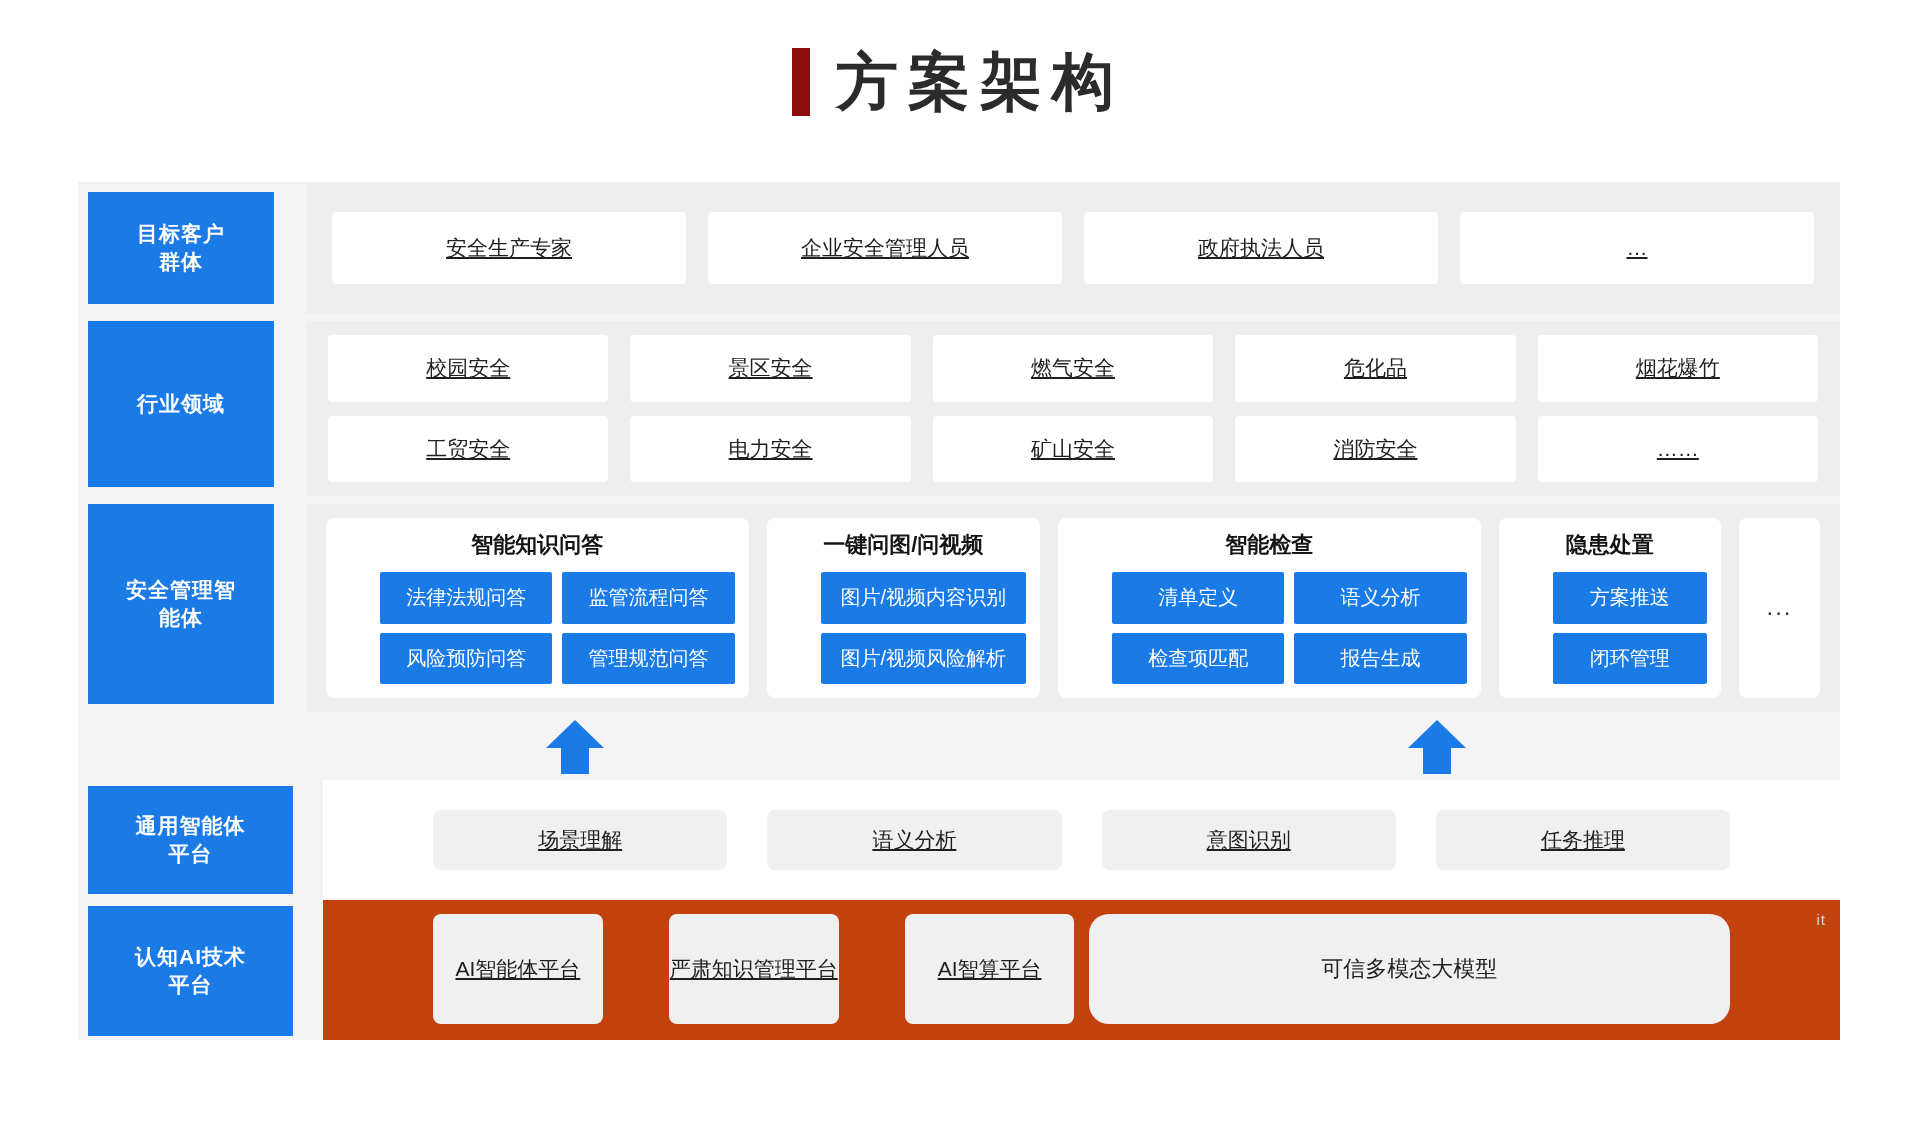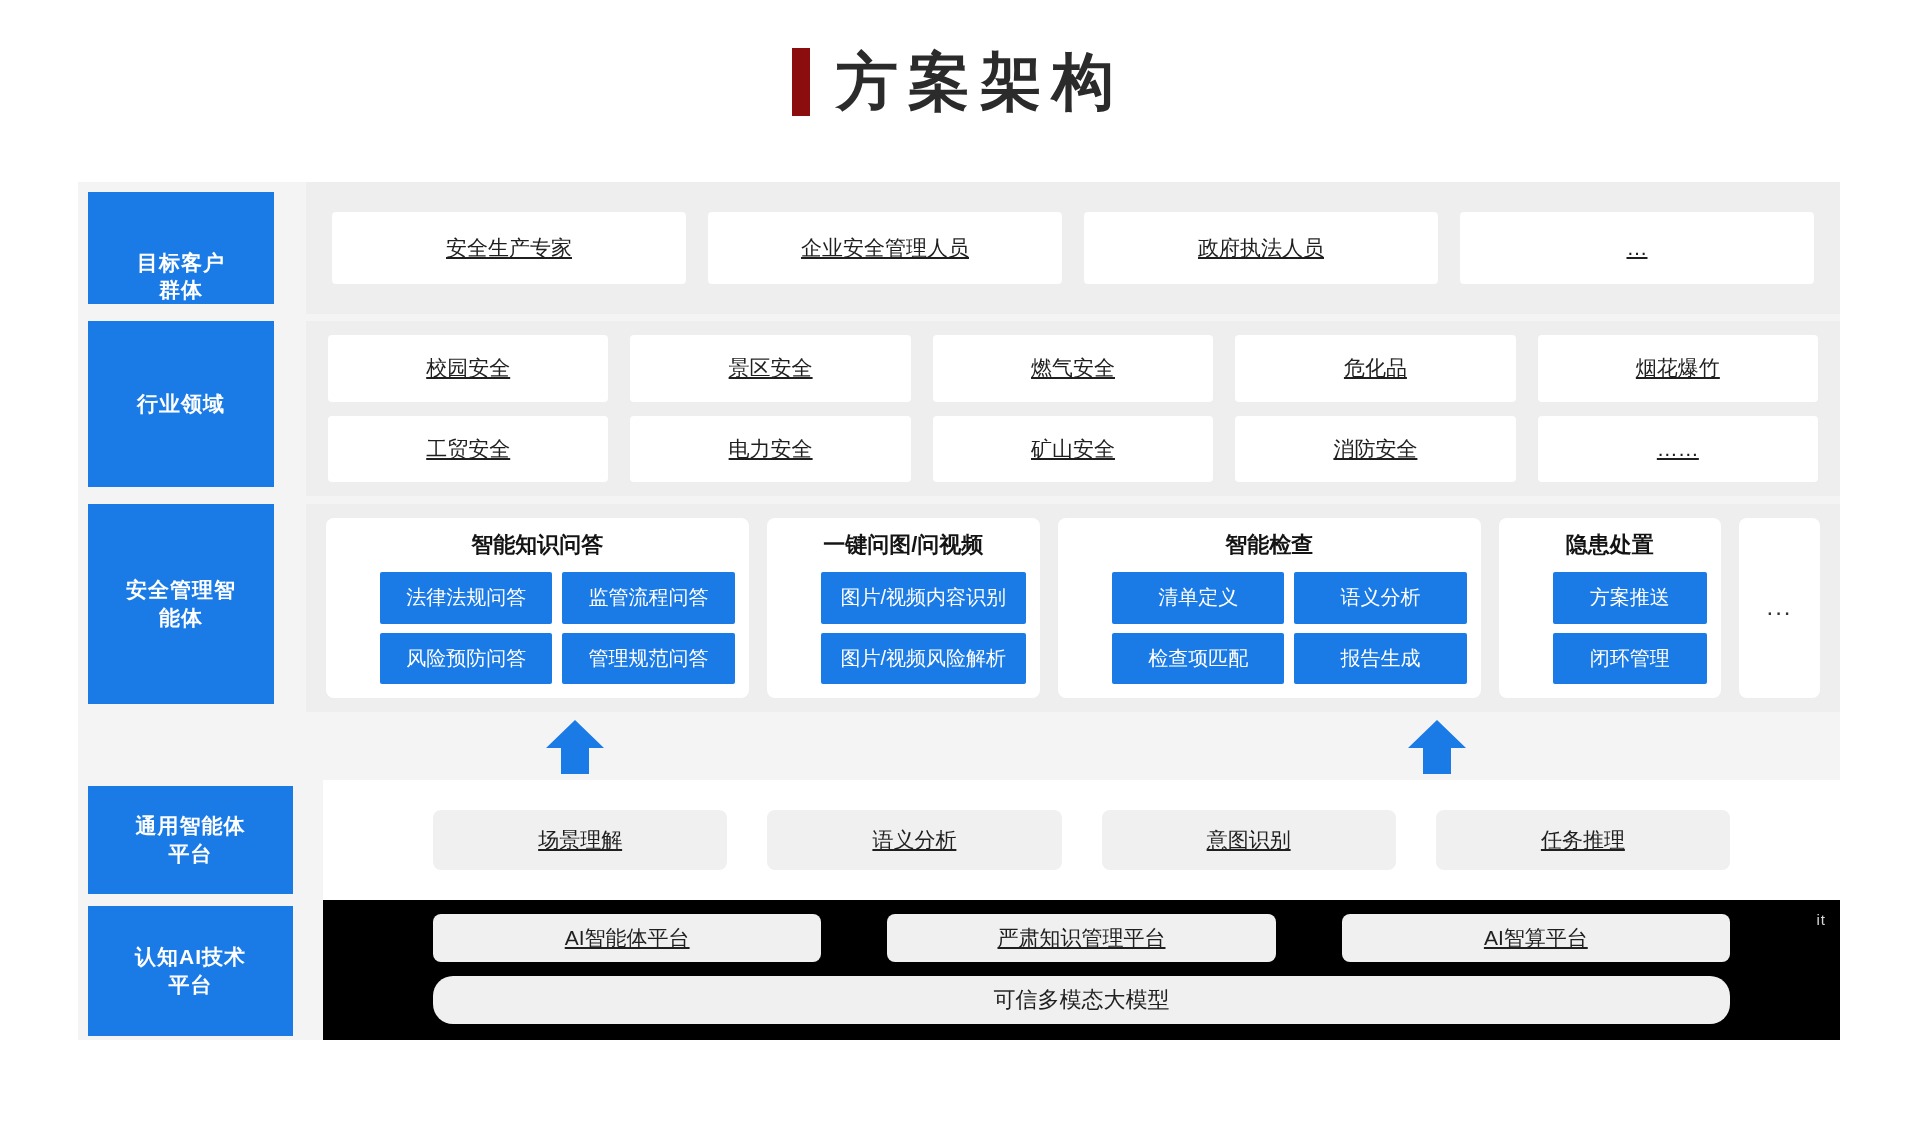--- a/index.html
+++ b/index.html
@@ -42,21 +42,21 @@
 
   
   .chip {
     background: #ffffff; border-radius: 4px;
     display: flex; align-items: center; justify-content: center;
     font-size: 21px; color: #1f1f1f; text-align: center; text-decoration: underline;
   }
 
   
   #row1 { left: 0px; top: 0px; width: 1762px; height: 132px; }
-  #row1 .lbl { width: 186px; height: 112px; margin: 10px 0 0 10px; align-items: flex-end; }
+  #row1 .lbl { width: 186px; height: 112px; margin: 10px 0 0 10px; }
   #row1 .band {
     position: absolute; left: 228px; top: 0; width: 1534px; height: 132px;
     background: #eeeeee; display:flex; align-items:center; gap: 22px;
     padding: 0 26px;
   }
   #row1 .chip { height: 72px; flex: 1; }
 
   
   #row2 { left: 0px; top: 139px; width: 1762px; height: 175px; }
   #row2 .lbl { width: 186px; height: 166px; margin: 0 0 0 10px; }
@@ -115,22 +115,22 @@
     background: #ffffff; display:flex; align-items:center; gap: 40px;
     padding: 0 110px;
   }
   #row4 .chip { height: 60px; flex: 1; background:#f0f0f0; border-radius: 8px; }
 
   
   #row5 { left: 0px; top: 718px; width: 1762px; height: 140px; }
   #row5 .lbl { width: 205px; height: 130px; margin: 6px 0 0 10px; }
   #row5 .band {
     position: absolute; left: 245px; top: 0; width: 1517px; height: 140px;
-    background: #000000; padding: 14px 110px 16px;
-    display: flex; flex-direction: column; gap: 14px;
+    background: #c2410c; padding: 14px 110px 16px;
+    display: flex; flex-direction: row; gap: 14px;
   }
   #row5 .sub { display: flex; gap: 66px; flex: 1; }
   #row5 .sub .chip { flex: 1; background:#f0f0f0; border-radius: 8px; }
   #row5 .wide { flex: 1; background:#f0f0f0; border-radius: 20px;
                 display:flex; align-items:center; justify-content:center;
                 font-size: 22px; color:#1f1f1f; }
 
   .watermark {
     position: absolute; right: 14px; bottom: 112px;
     font-size: 15px; color: #d9d9d9; letter-spacing: 1px;

